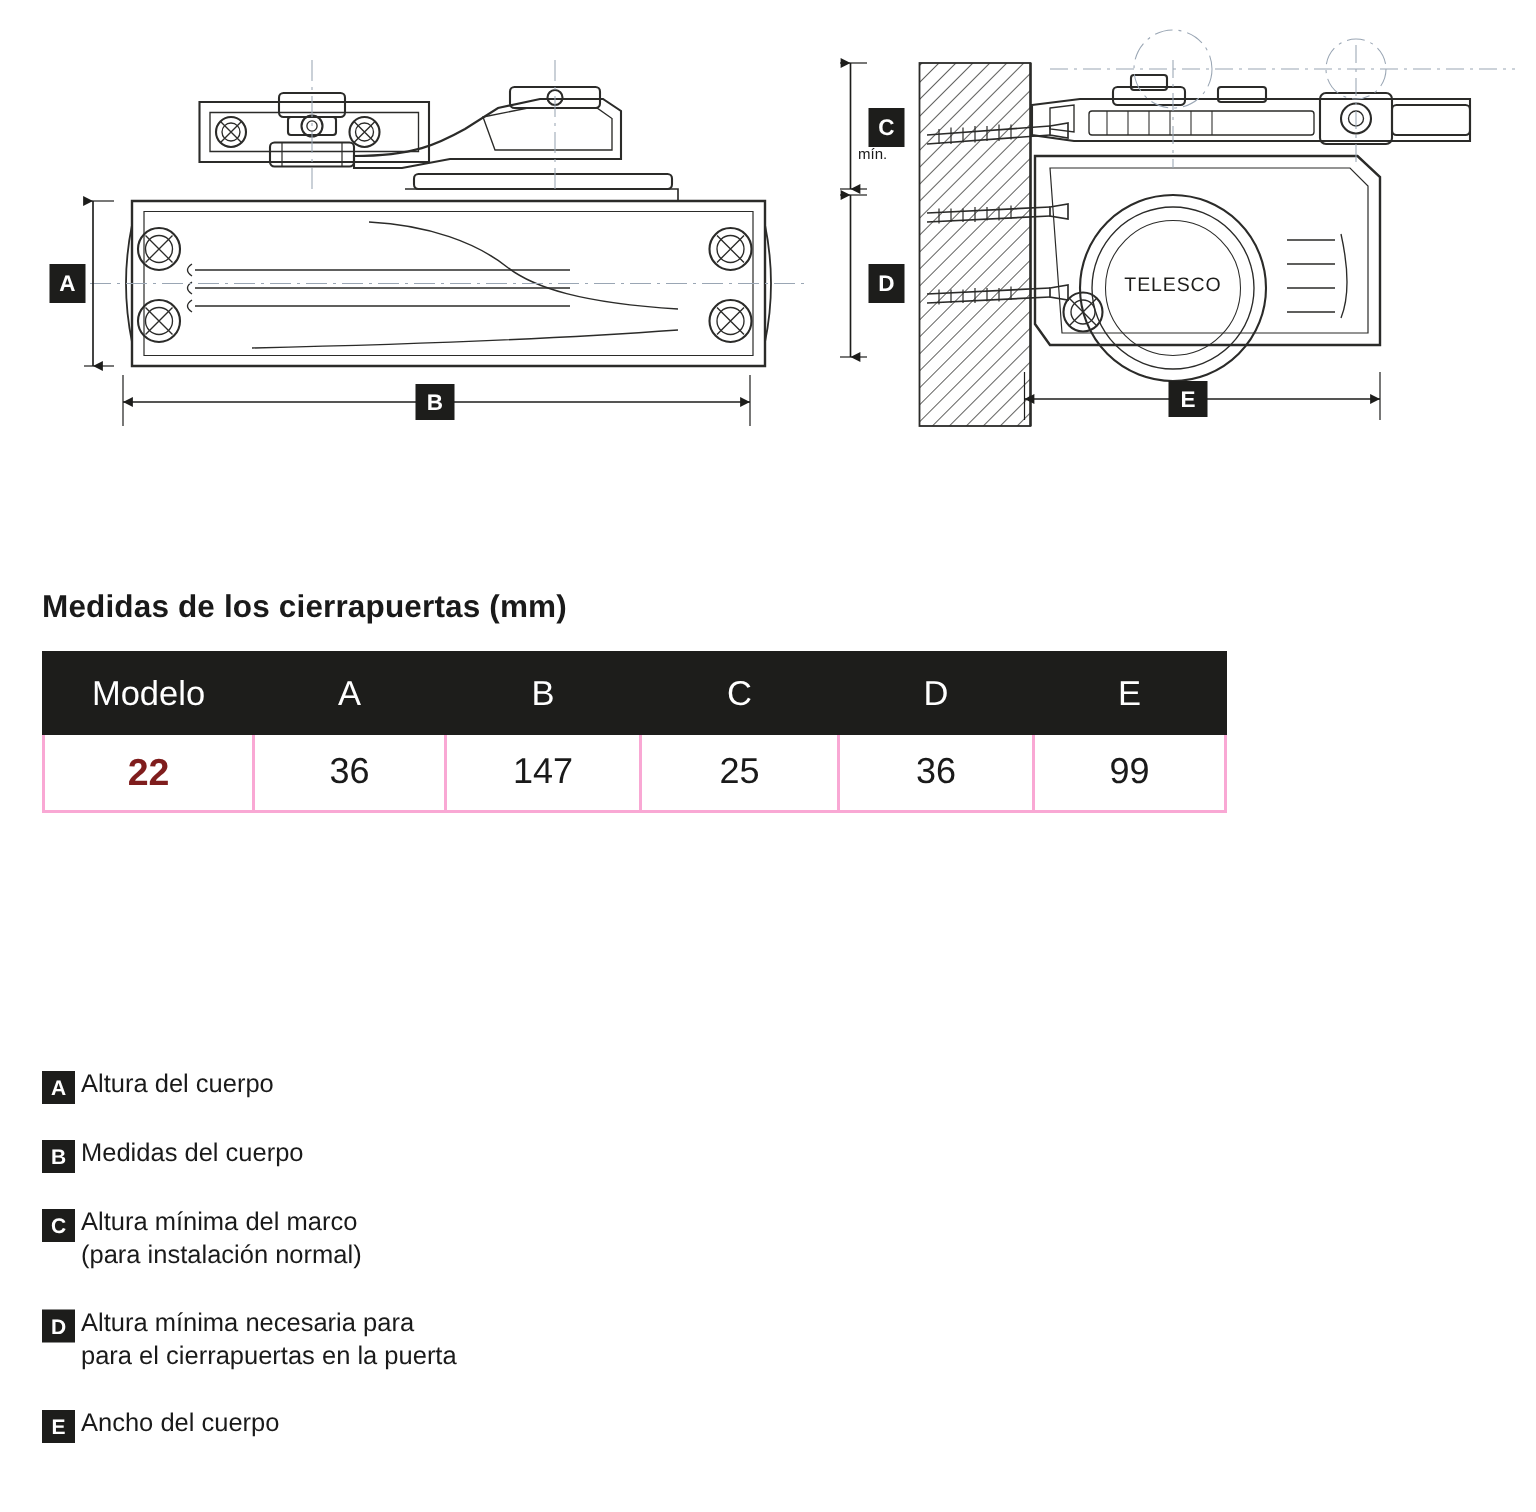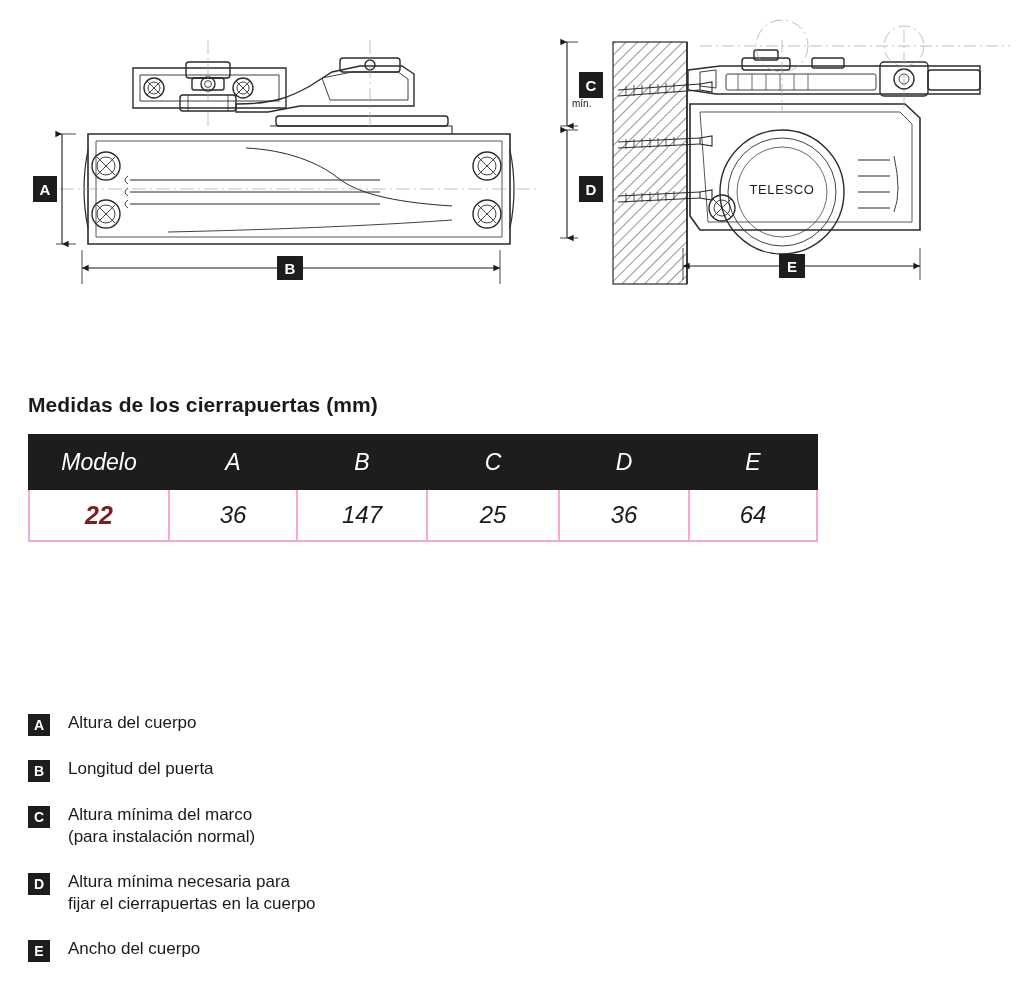--- a/index.html
+++ b/index.html
@@ -59,21 +59,20 @@
     background: #ffffff;
   }
   #measures-table th,
   #measures-table td {
     border: 2px solid #f9a8d4;
     height: 50px;
     text-align: center;
     font-size: 24px;
     font-weight: normal;
     padding: 0;
-    font-style: italic;
   }
   #measures-table thead th {
     background: #1d1d1b;
     color: #ffffff;
     font-weight: normal;
     font-size: 23px;
     border-color: #1d1d1b;
     height: 52px;
   }
   #measures-table tbody td.model {
@@ -107,21 +106,21 @@
     background: #1d1d1b;
     color: #ffffff;
     font-size: 14px;
     font-weight: bold;
     display: flex;
     align-items: center;
     justify-content: center;
     margin-top: 2px;
   }
   .legend-text {
-    margin-left: 18px;
+    margin-left: 4px;
     font-size: 17px;
     line-height: 1.32;
     color: #1a1a1a;
   }
   .legend-text .sub {
     display: block;
     text-align: center;
   }
 </style>
 </head>
@@ -332,50 +331,50 @@
       <th>E</th>
     </tr>
   </thead>
   <tbody>
     <tr>
       <td class="model">22</td>
       <td>36</td>
       <td>147</td>
       <td>25</td>
       <td>36</td>
-      <td>64</td>
+      <td>99</td>
     </tr>
   </tbody>
 </table>
 
 <div id="legend">
   <div class="legend-row">
     <div class="legend-key">A</div>
     <div class="legend-text">
       <span>Altura del cuerpo</span>
     </div>
   </div>
   <div class="legend-row">
     <div class="legend-key">B</div>
     <div class="legend-text">
-      <span>Longitud del puerta</span>
+      <span>Medidas del cuerpo</span>
     </div>
   </div>
   <div class="legend-row">
     <div class="legend-key">C</div>
     <div class="legend-text">
       <span>Altura mínima del marco</span>
       <span class="sub">(para instalación normal)</span>
     </div>
   </div>
   <div class="legend-row">
     <div class="legend-key">D</div>
     <div class="legend-text">
       <span>Altura mínima necesaria para</span>
-      <span class="sub">fijar el cierrapuertas en la cuerpo</span>
+      <span class="sub">para el cierrapuertas en la puerta</span>
     </div>
   </div>
   <div class="legend-row">
     <div class="legend-key">E</div>
     <div class="legend-text">
       <span>Ancho del cuerpo</span>
     </div>
   </div>
 </div>
 

